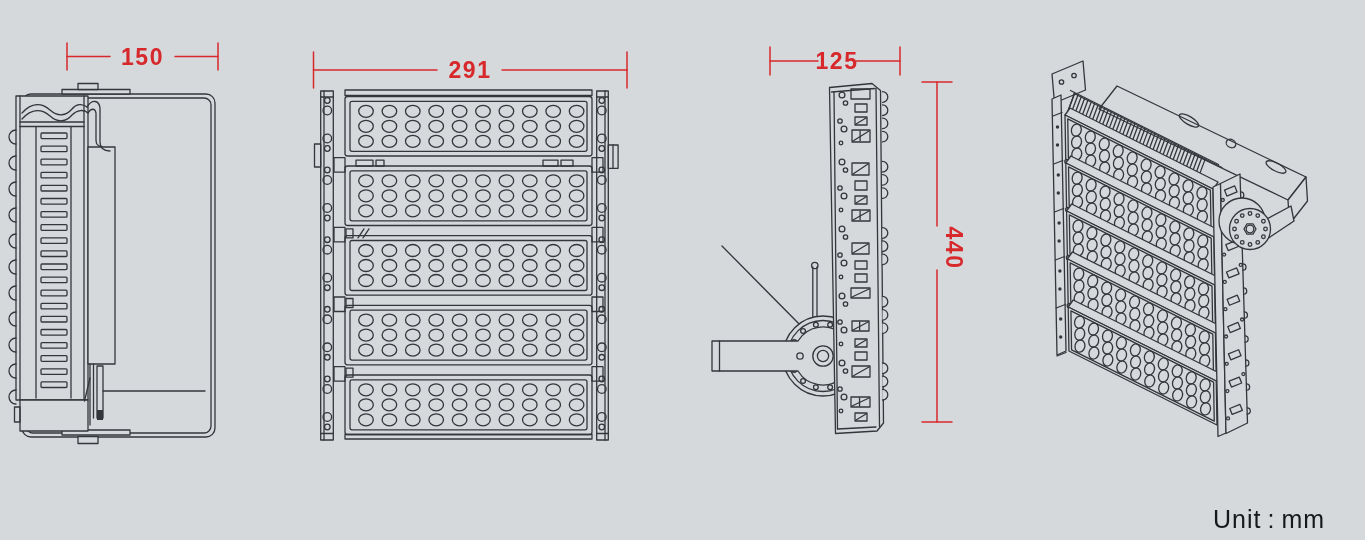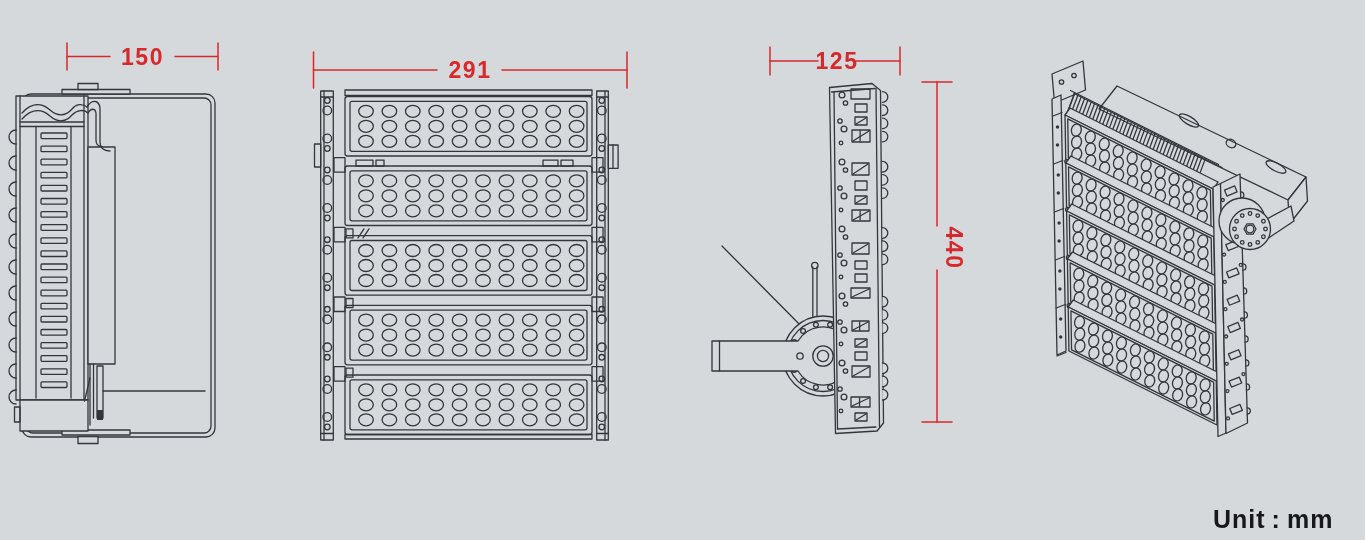--- a/index.html
+++ b/index.html
@@ -2,21 +2,21 @@
 <html style="--bg: #d6d9dc; --line: #33363b; --red: #d7282b;"><head>
 <meta charset="utf-8">
 <style>
 html,body{margin:0;padding:0}
 #canvas{position:relative;width:1365px;height:540px;background:var(--bg,#d6d9dc);overflow:hidden;font-family:"Liberation Sans",sans-serif}
 #drawing line,#drawing path,#drawing rect,#drawing circle,#drawing ellipse,#drawing polygon{stroke:var(--line,#33363b);fill:none;stroke-width:1.3;stroke-linejoin:round;stroke-linecap:round}
 #drawing .bgf{fill:var(--bg,#d6d9dc)}
 #drawing .dk{fill:var(--line,#33363b);stroke:none}
 #drawing .red{stroke:var(--red,#d7282b);stroke-width:1.5}
 #drawing text{fill:var(--red,#d7282b);font:bold 23px "Liberation Sans",sans-serif;letter-spacing:1.5px;stroke:none}
-#unit-label{position:absolute;left:1213px;top:505px;font-weight:bold;font-size:25px;color:#17181b;letter-spacing:1px}
+#unit-label{position:absolute;left:1213px;top:505px;font-weight:normal;font-size:25px;color:#17181b;letter-spacing:1px}
 #unit-label .sep{margin:0 6px}
 </style>
 </head>
 <body>
 
 <div id="canvas">
 <svg id="drawing" width="1365" height="540" viewBox="0 0 1365 540">
 
   <g id="view-side">
     <rect x="22" y="94" width="193" height="343" rx="9"></rect>

